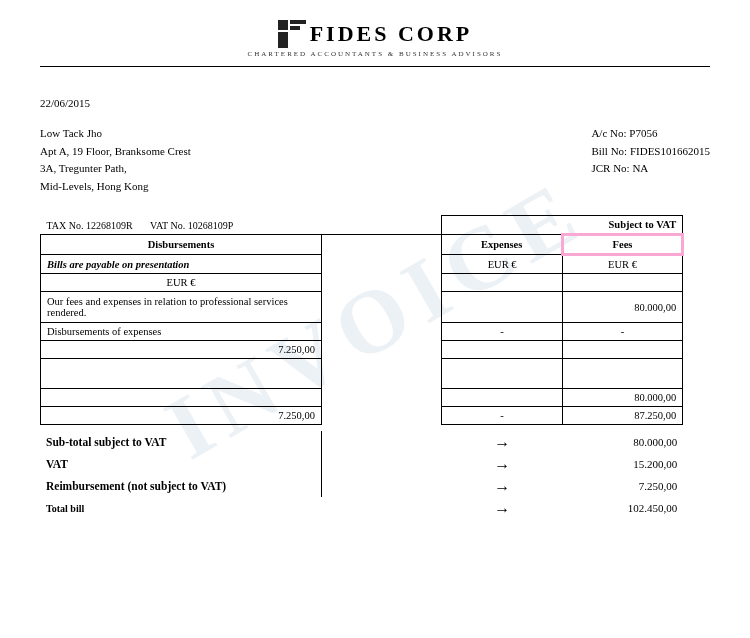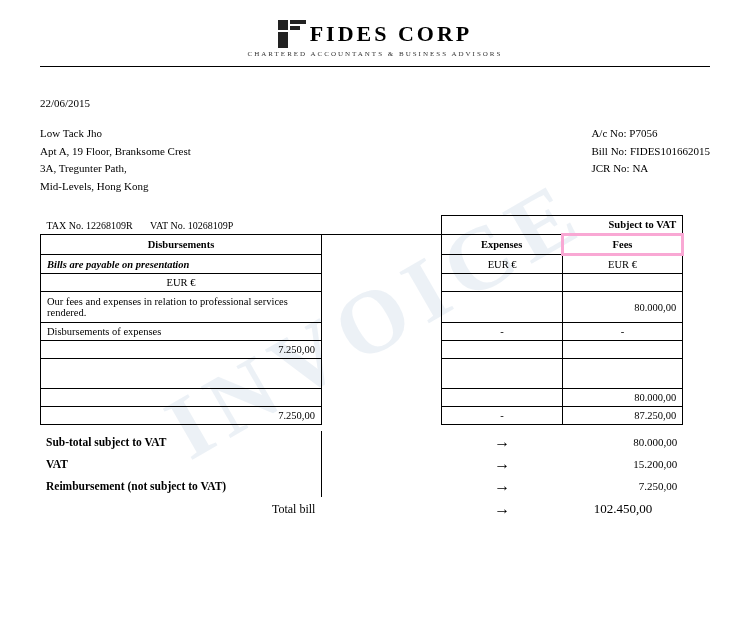--- a/index.html
+++ b/index.html
@@ -263,23 +263,23 @@
         <td></td>
       </tr>
       <tr>
         <td style="font-weight:bold; padding:4px 6px; font-size:11.5px;">Reimbursement (not subject to VAT)</td>
         <td style="border-left:1px solid #000;"></td>
         <td style="text-align:center; font-size:16px; padding:2px;">→</td>
         <td style="text-align:right; padding:4px 6px; font-size:11px;">7.250,00</td>
         <td></td>
       </tr>
       <tr>
-        <td style="font-weight:normal; padding:4px 6px; font-size:12px;text-align:right;">Total bill</td>
+        <td style="font-weight:bold; padding:4px 6px; font-size:10px;">Total bill</td>
         <td></td>
         <td style="text-align:center; font-size:16px; padding:2px;">→</td>
-        <td style="text-align:center; padding:4px 6px; font-size:13px;">102.450,00</td>
+        <td style="text-align:right; padding:4px 6px; font-size:11px;">102.450,00</td>
         <td></td>
       </tr>
     </tbody>
       </table>
 
   </div>
 </div>
 
 </body></html>

